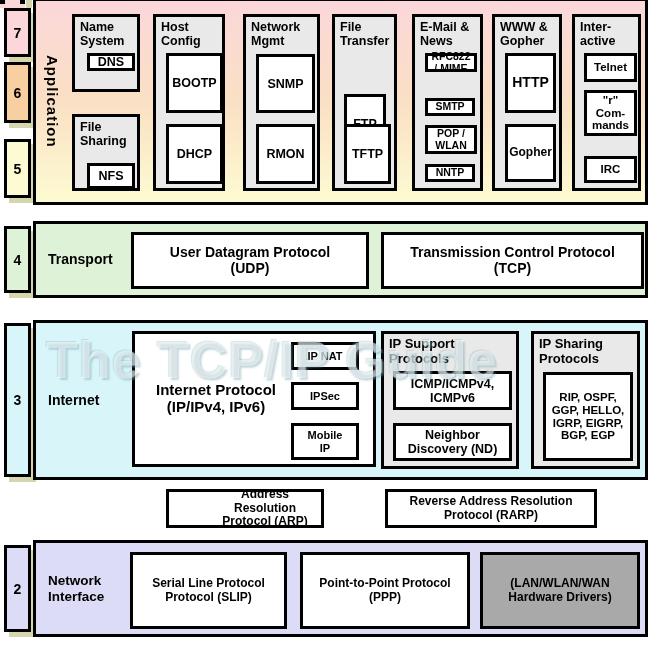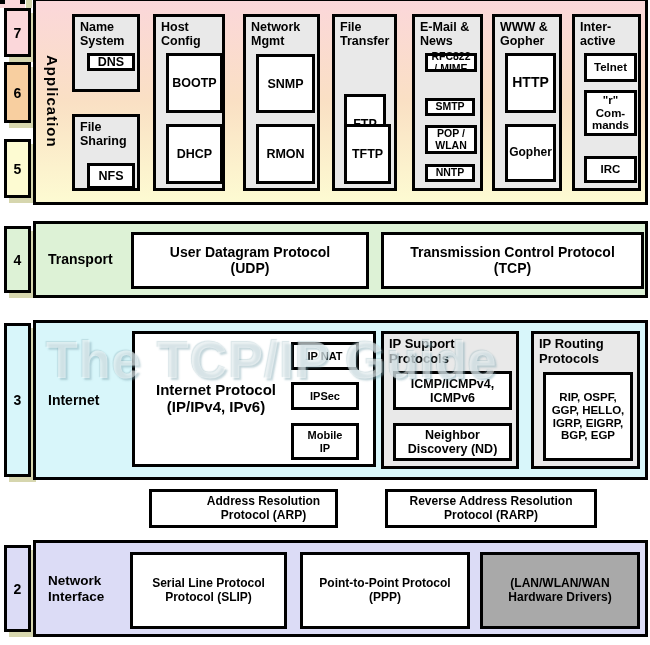--- a/index.html
+++ b/index.html
@@ -144,30 +144,30 @@
     <div class="bx gray" style="left:345px;top:8px;width:138px;height:138px;">
       <div class="gtitle" style="font-size:13px;">IP Support
 Protocols</div>
       <div class="bx white proto" style="left:9px;top:37px;width:119px;height:39px;font-size:12.5px;">ICMP/ICMPv4,
 ICMPv6</div>
       <div class="bx white proto" style="left:9px;top:89px;width:119px;height:38px;font-size:12.5px;">Neighbor
 Discovery (ND)</div>
     </div>
 
     <div class="bx gray" style="left:495px;top:8px;width:109px;height:138px;">
-      <div class="gtitle" style="font-size:13px;">IP Routing
+      <div class="gtitle" style="font-size:13px;">IP Sharing
 Protocols</div>
       <div class="bx white proto" style="left:9px;top:38px;width:90px;height:89px;font-size:11.5px;">RIP, OSPF,
 GGP, HELLO,
 IGRP, EIGRP,
 BGP, EGP</div>
     </div>
   </div>
 
-  <div class="bx white proto" style="left:149px;top:489px;width:189px;height:39px;font-size:12px;padding-left:40px;">Address Resolution
+  <div class="bx white proto" style="left:166px;top:489px;width:158px;height:39px;font-size:12px;padding-left:40px;">Address Resolution
 Protocol (ARP)</div>
   <div class="bx white proto" style="left:385px;top:489px;width:212px;height:39px;font-size:12px;">Reverse Address Resolution
 Protocol (RARP)</div>
 
   <div class="bx" style="left:33px;top:540px;width:615px;height:97px;background:#dcdcf6;">
     <div class="laylab" style="font-size:13.5px;">Network
 Interface</div>
     <div class="bx white proto" style="left:94px;top:9px;width:157px;height:77px;font-size:12px;">Serial Line Protocol
 Protocol (SLIP)</div>
     <div class="bx white proto" style="left:264px;top:9px;width:170px;height:77px;font-size:12px;">Point-to-Point Protocol

